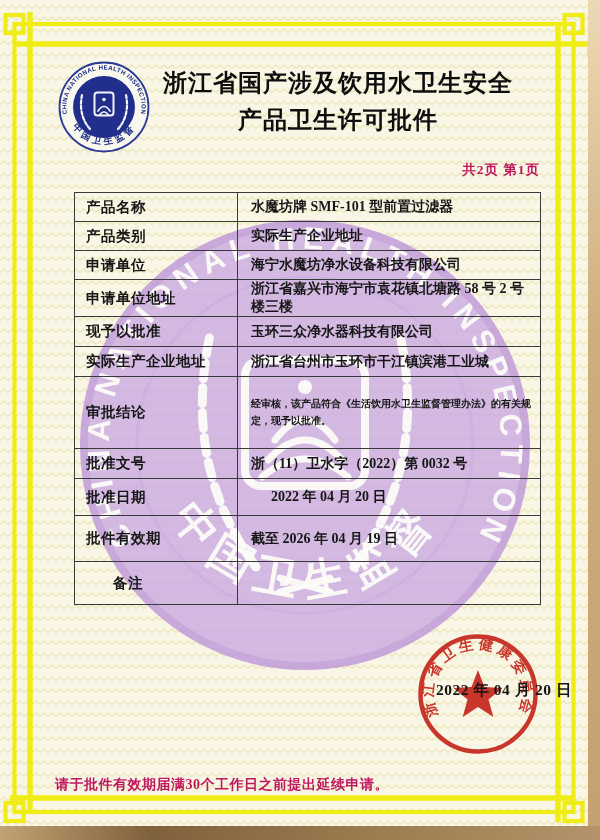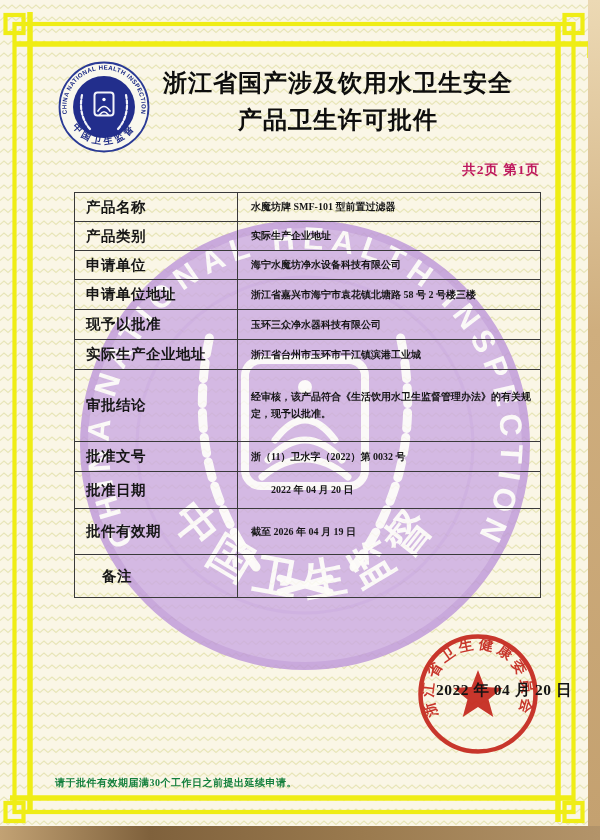--- a/index.html
+++ b/index.html
@@ -36,38 +36,38 @@
   .watermark{position:absolute;left:70px;top:215px;width:470px;height:470px;opacity:.8;}
   table.lic{
     position:absolute;left:74px;top:192px;width:466px;
     border-collapse:collapse;table-layout:fixed;background:transparent;
   }
   table.lic td{
     border:1.6px solid #3a3a3a;vertical-align:middle;color:#161616;
     overflow:hidden;
   }
   td.label{padding:0 4px 0 11px;font-size:14.5px;font-weight:700;letter-spacing:.5px;}
-  td.value{padding:0 4px 0 13px;font-size:10px;font-weight:700;}
+  td.value{padding:0 4px 0 13px;font-size:14px;font-weight:700;}
   table.lic tr:nth-child(1){height:29px}
   table.lic tr:nth-child(2){height:29px}
   table.lic tr:nth-child(3){height:29px}
   table.lic tr:nth-child(4){height:30px}
   table.lic tr:nth-child(5){height:30px}
   table.lic tr:nth-child(6){height:30px}
   table.lic tr:nth-child(7){height:72px}
   table.lic tr:nth-child(8){height:30px}
   table.lic tr:nth-child(9){height:37px}
   table.lic tr:nth-child(10){height:46px}
   table.lic tr:nth-child(11){height:43px}
   table.lic tr:nth-child(7) td.value{font-size:10px;line-height:1.62;padding-right:5px;}
   table.lic tr:nth-child(9) td.value{padding-left:33px;}
-  table.lic tr:nth-child(11) td.label{padding-left:27px;font-family:Liberation Mono, monospace;}
+  table.lic tr:nth-child(11) td.label{padding-left:38px;font-family:Liberation Mono, monospace;}
   .footnote{
-    position:absolute;left:55px;top:776px;font-size:10px;font-weight:700;
-    color:#15803d;letter-spacing:.5px;white-space:nowrap;
+    position:absolute;left:55px;top:776px;font-size:14px;font-weight:700;
+    color:#be185d;letter-spacing:.5px;white-space:nowrap;
   }
   .stamp{position:absolute;left:415px;top:631px;width:126px;height:126px;opacity:.93;}
   .stamp-date{
     position:absolute;left:436px;top:680px;font-size:15.5px;font-weight:700;
     color:#141414;letter-spacing:.5px;white-space:nowrap;
   }
 </style>
 </head>
 <body>
 

